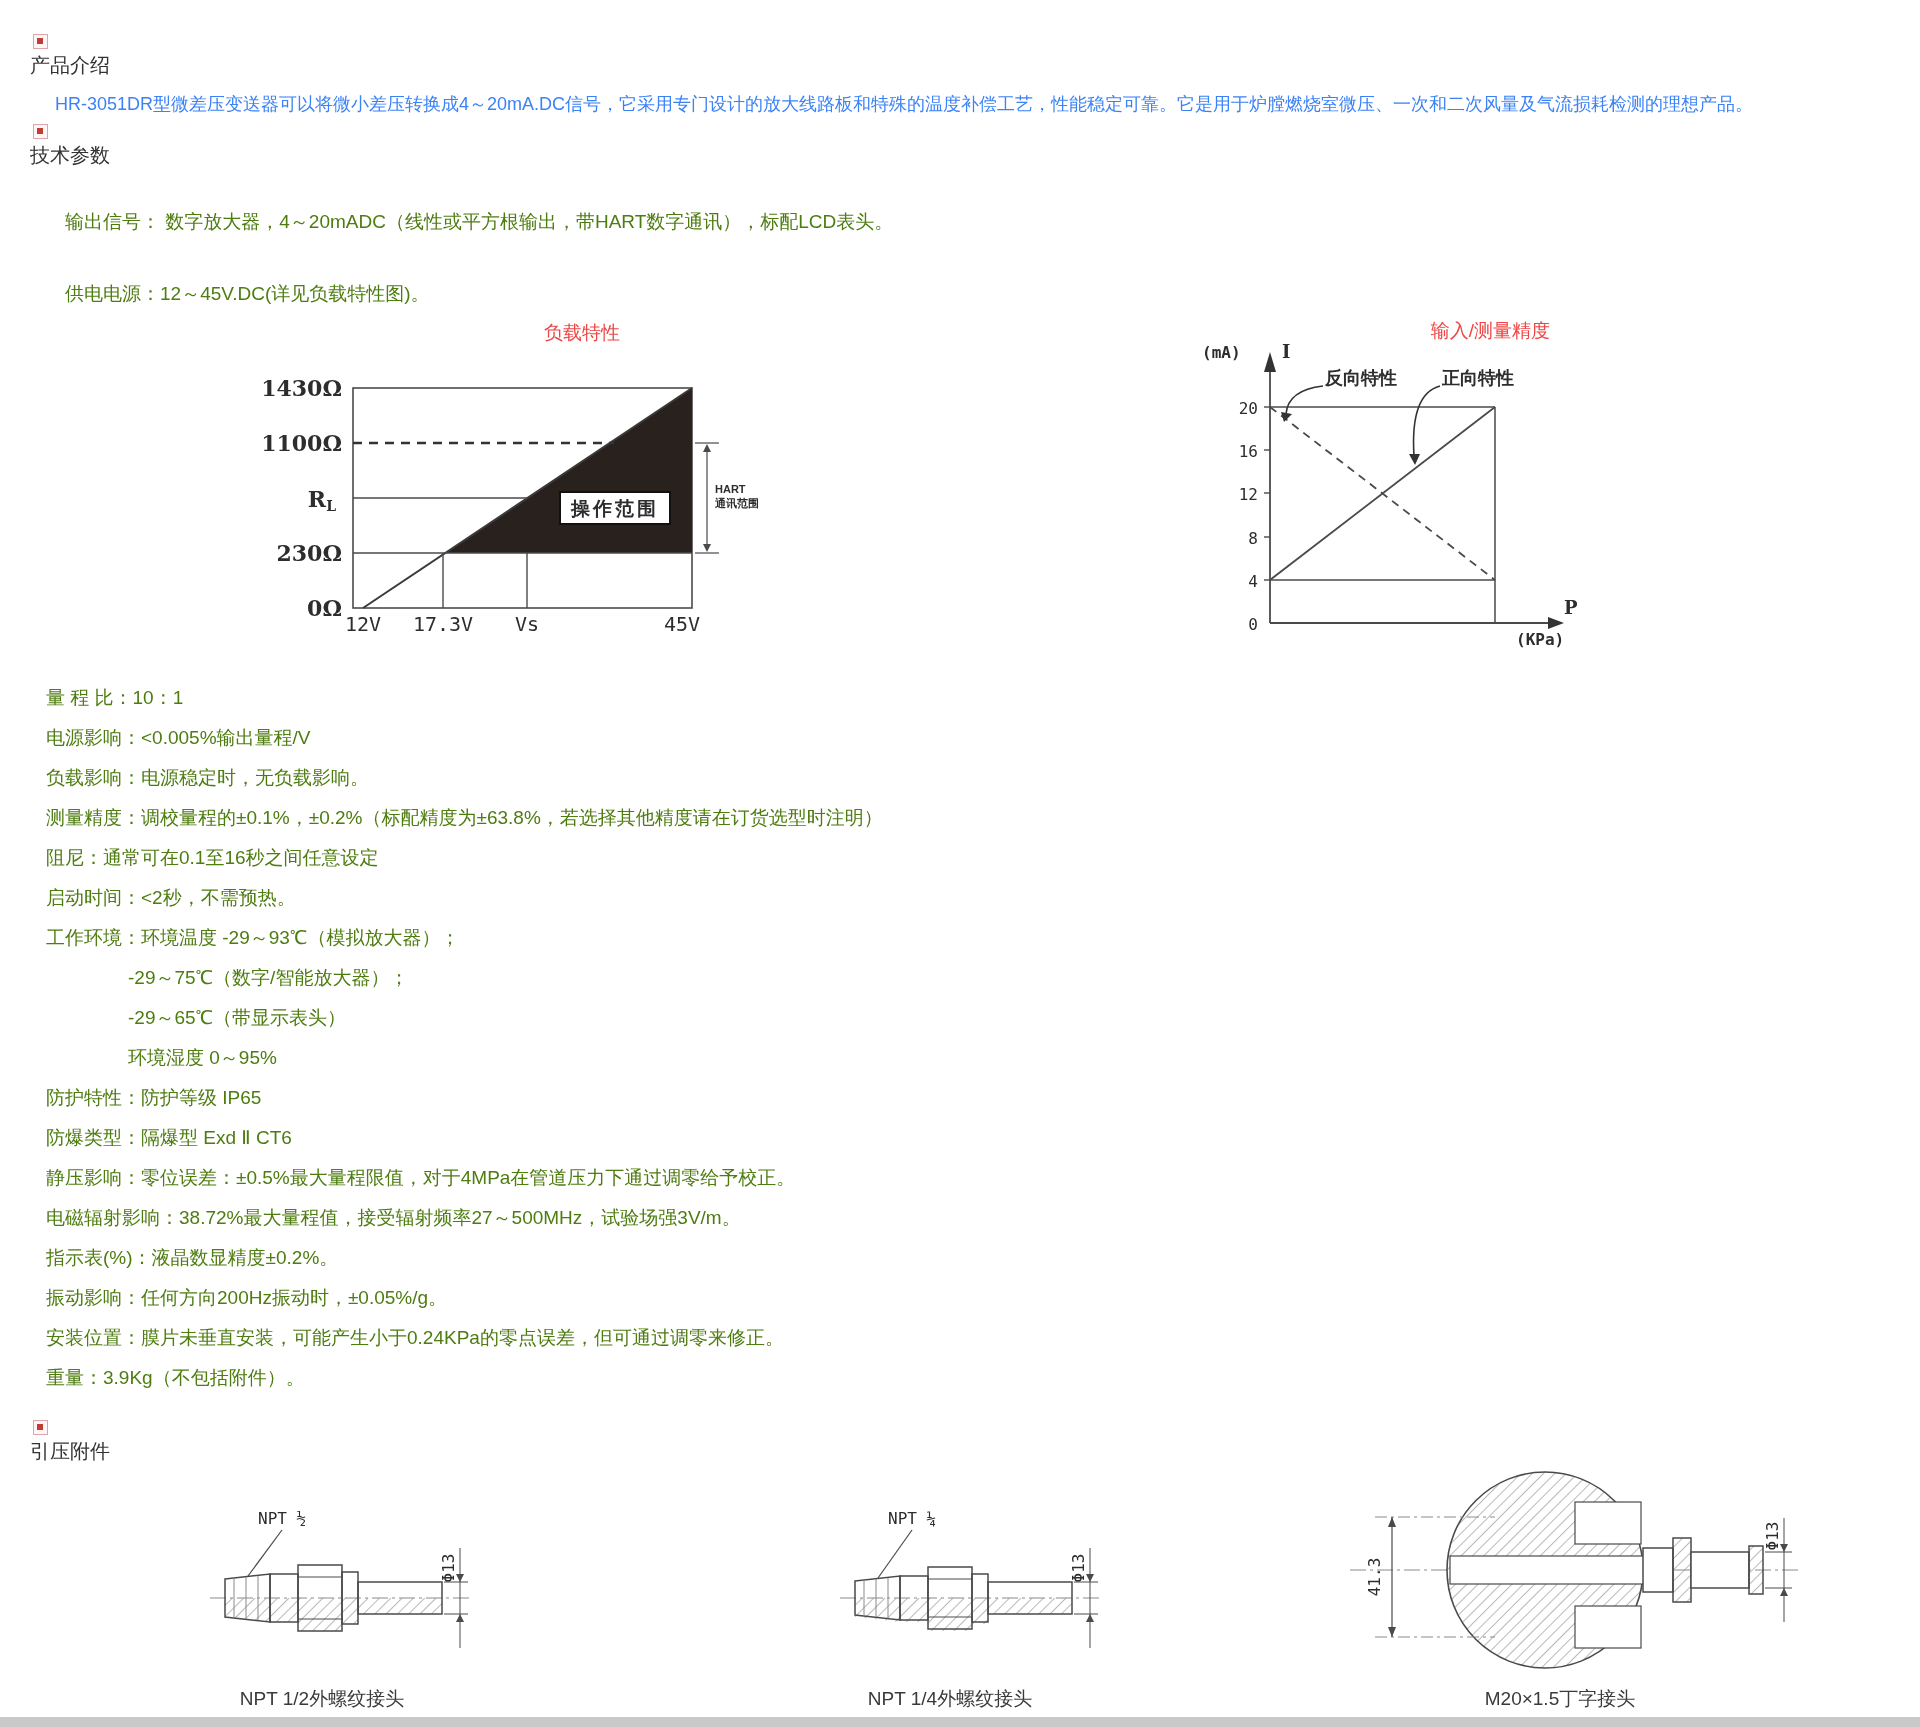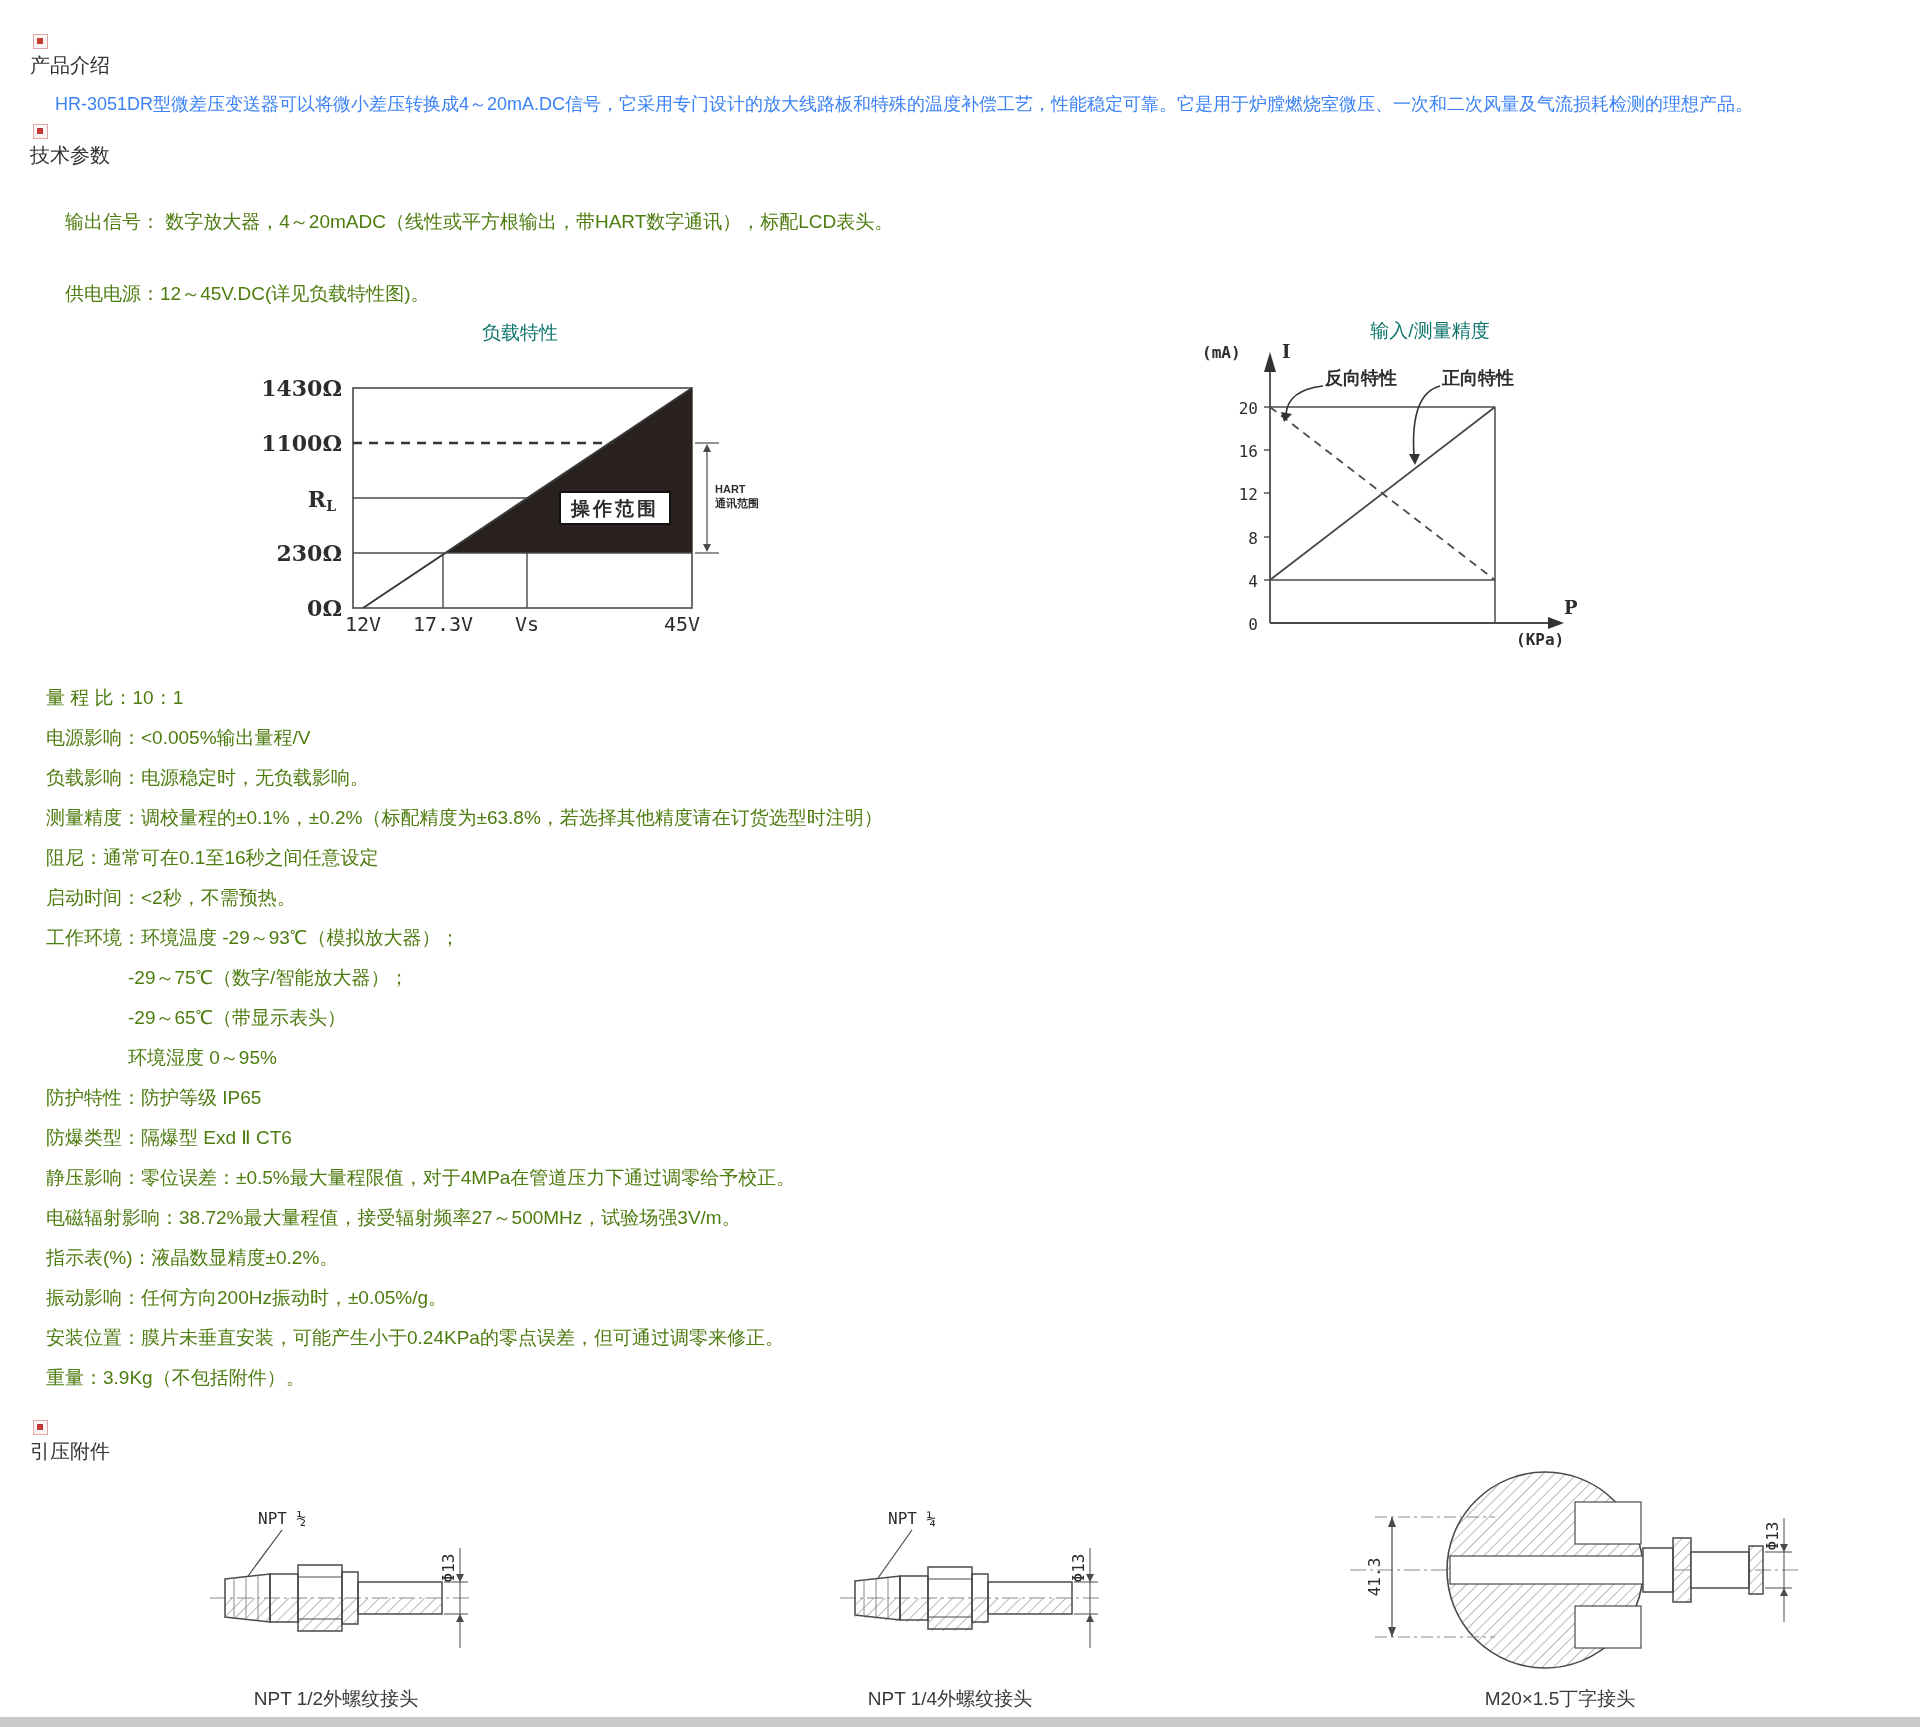--- a/index.html
+++ b/index.html
@@ -4,21 +4,21 @@
 <style>
   html,body{margin:0;padding:0;background:#fff}
   .page{position:relative;width:1920px;height:1727px;background:#ffffff;
         font-family:"Liberation Sans",sans-serif;color:#3e3e3e;overflow:hidden}
   .h{position:absolute;font-size:20px;font-weight:normal;color:#333;white-space:nowrap}
   .marker{position:absolute;width:13px;height:13px;border:1px solid #dda5a5;background:#fdf6f6}
   .marker::after{content:"";position:absolute;left:3px;top:3px;width:6px;height:6px;background:#c43b35}
   .body-text{position:absolute;font-size:18px;white-space:nowrap;color:#3b82f6}
   .spec-line{position:absolute;left:46px;font-size:19px;white-space:nowrap;color:#4d7c0f}
   .spec-line.ind{left:128px}
-  .chart-title{position:absolute;font-size:19px;color:#0f766e;text-align:center;white-space:nowrap}
+  .chart-title{position:absolute;font-size:19px;color:#ef4444;text-align:right;white-space:nowrap}
   .caption{position:absolute;font-size:19px;color:#3a3a3a;text-align:center;width:320px;white-space:nowrap}
   .bottom-bar{position:absolute;left:0;top:1717px;width:1920px;height:10px;background:#c9c9c9}
   svg{position:absolute;overflow:visible}
   svg text{fill:#2d2d2d}
   .tickf{font-family:"DejaVu Serif",serif;font-weight:bold;font-size:22px}
   .xtickf{font-family:"DejaVu Sans Mono",monospace;font-size:20px}
   .cjk{font-family:"Liberation Sans",sans-serif}
   .dimf{font-family:"DejaVu Sans Mono",monospace;font-size:16px}
 </style>
 </head>
@@ -159,21 +159,21 @@
     <rect x="188" y="92" width="84" height="32" fill="none" stroke="#4a4a4a" stroke-width="1.5"></rect>
     <line x1="112" y1="40" x2="78" y2="86" stroke="#4a4a4a" stroke-width="1.2"></line>
     <text class="dimf" x="88" y="34" font-size="17">NPT ½</text>
     <line x1="274" y1="92" x2="298" y2="92" stroke="#4a4a4a" stroke-width="1"></line>
     <line x1="274" y1="124" x2="298" y2="124" stroke="#4a4a4a" stroke-width="1"></line>
     <line x1="290" y1="58" x2="290" y2="158" stroke="#4a4a4a" stroke-width="1"></line>
     <polygon points="286,84 294,84 290,92" fill="#4a4a4a"></polygon>
     <polygon points="286,132 294,132 290,124" fill="#4a4a4a"></polygon>
     <text class="dimf" transform="translate(284,78) rotate(-90)" text-anchor="middle">Φ13</text>
   </svg>
-  <div class="caption" style="left:176px;top:1686px">NPT 1/2外螺纹接头</div>
+  <div class="caption" style="left:162px;top:1686px">NPT 1/2外螺纹接头</div>
 
   <svg style="left:800px;top:1490px" width="340" height="190" viewBox="0 0 340 190">
     <defs>
       <pattern id="h2" width="8" height="8" patternUnits="userSpaceOnUse" patternTransform="rotate(45)">
         <line x1="0" y1="0" x2="0" y2="8" stroke="#8a8a8a" stroke-width="1.2"></line>
       </pattern>
     </defs>
     <line x1="40" y1="108" x2="300" y2="108" stroke="#8a8a8a" stroke-width="1" stroke-dasharray="16 4 3 4"></line>
     <path d="M55,108 L272,108 L272,124 L188,124 L188,134 L172,134 L172,141 L128,141 L128,132 L100,132 L55,127 Z" fill="url(#h2)" stroke="none"></path>
     <polygon points="55,91 100,86 100,130 55,125" fill="none" stroke="#4a4a4a" stroke-width="1.5"></polygon>

